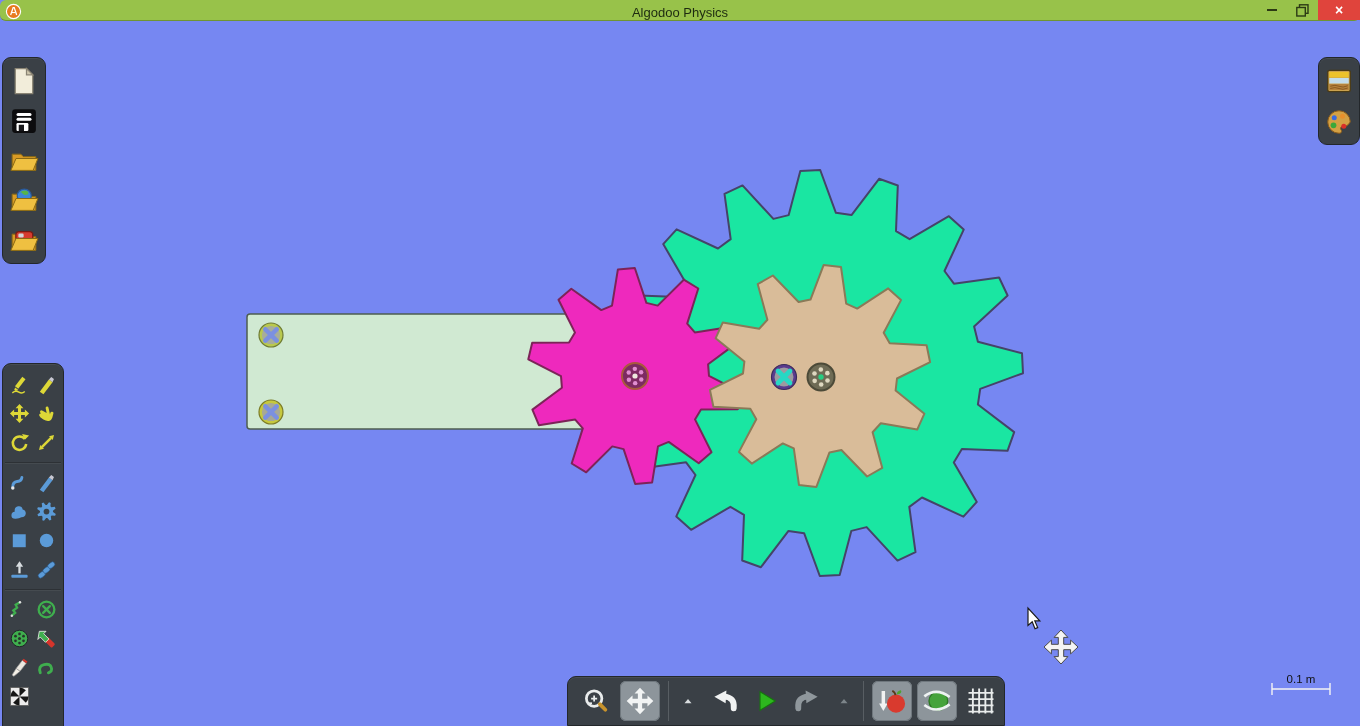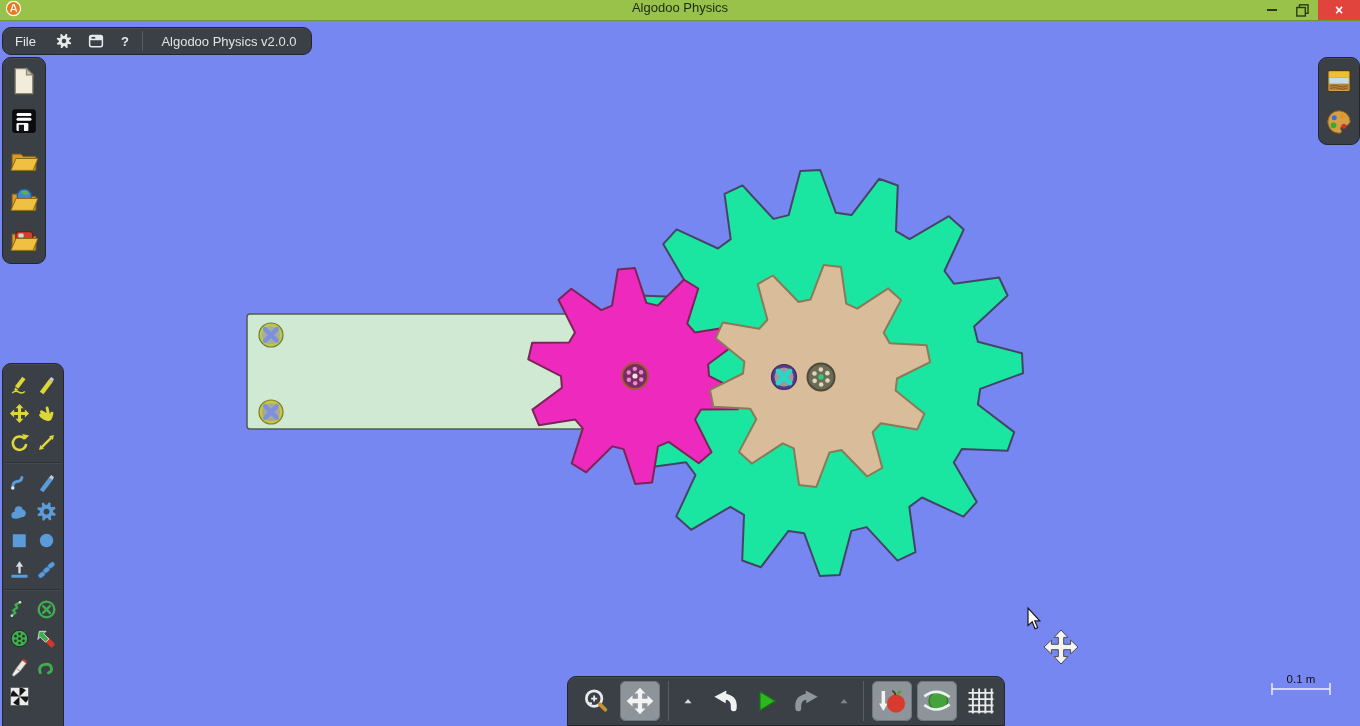--- a/index.html
+++ b/index.html
@@ -2,21 +2,21 @@
 <html><head>
 <meta charset="utf-8">
 <style>
   html,body{margin:0;padding:0;}
   body{width:1360px;height:726px;overflow:hidden;font-family:"Liberation Sans",sans-serif;
        -webkit-font-smoothing:antialiased;}
   #app{position:relative;width:1360px;height:726px;background:#7687f2;}
   #scene{position:absolute;left:0;top:0;z-index:0;}
   
   #titlebar{position:absolute;left:0;top:0;width:1360px;height:20px;background:#98c24a;
-            border-bottom:1px solid #6f9433;display:flex;align-items:flex-start;z-index:10;}
+            border-bottom:1px solid #6f9433;display:flex;align-items:flex-end;z-index:10;border-radius:6px;}
   #logo{width:17px;height:17px;margin-left:5px;display:inline-flex;}
   #title{position:absolute;left:0;right:0;text-align:center;font-size:13px;color:#1d2a10;}
   .win-controls{position:absolute;right:0;top:0;height:20px;display:flex;align-items:stretch;z-index:2;}
   .wbtn{width:31px;display:flex;align-items:center;justify-content:center;cursor:default;}
   #btn-min i{display:block;width:10px;height:2px;background:#2c3a14;}
   #btn-restore svg{width:13px;height:13px;}
   #btn-close{width:42px;background:#e0443c;color:#fff;font-size:14px;font-weight:bold;line-height:1;}
   
   .panel{position:absolute;background:#3a4046;border:1px solid #23272b;border-radius:9px;
          box-shadow:inset 0 1px 0 rgba(255,255,255,.07);z-index:5;}
@@ -106,39 +106,20 @@
       <span id="btn-restore" class="wbtn">
         <svg viewBox="0 0 13 13">
             <rect x="3.5" y="0.8" width="8.5" height="8.5" fill="none" stroke="#2c3a14" stroke-width="1.4"></rect>
             <rect x="0.8" y="3.5" width="8.5" height="8.5" fill="#98c24a" stroke="#2c3a14" stroke-width="1.4"></rect>
           </svg>
       </span>
       <span id="btn-close" class="wbtn">×</span>
     </span>
   </div>
 
-  <div id="menubar" class="panel">
-    <span id="menu-file">File</span>
-    <span id="menu-gear" class="icon mbicon">
-        <svg viewBox="0 0 24 24">
-          <polygon points="18.8,12.4 21.7,14.6 21.0,16.4 17.4,16.1 16.5,17.1 17.0,20.6 15.2,21.5 12.9,18.7 11.6,18.8 9.4,21.7 7.6,21.0 7.9,17.4 6.9,16.5 3.4,17.0 2.5,15.2 5.3,12.9 5.2,11.6 2.3,9.4 3.0,7.6 6.6,7.9 7.5,6.9 7.0,3.4 8.8,2.5 11.1,5.3 12.4,5.2 14.6,2.3 16.4,3.0 16.1,6.6 17.1,7.5 20.6,7.0 21.5,8.8 18.7,11.1" fill="#e6e9e9"></polygon>
-          <circle cx="12" cy="12" r="3" fill="#3a4046"></circle>
-        </svg>
-      </span>
-    <span id="menu-window" class="icon mbicon">
-        <svg viewBox="0 0 24 24">
-          <rect x="3.5" y="4.5" width="17" height="15" rx="2.5" fill="none" stroke="#e6e9e9" stroke-width="2"></rect>
-          <rect x="3.5" y="4.5" width="17" height="6.5" rx="2" fill="#e6e9e9"></rect>
-          <rect x="6" y="6.6" width="5" height="2.2" fill="#3a4046"></rect>
-        </svg>
-      </span>
-    <span id="menu-help">?</span>
-    <span id="menu-sep"></span>
-    <span id="version">Algodoo Physics v2.0.0</span>
-  </div>
 
   <div id="file-panel" class="panel">
       <div class="tilebtn">
         <span class="icon">
           <svg viewBox="0 0 24 24">
             <path d="M5 2h9l5 5v15H5z" fill="#f2edda" stroke="#8a8474"></path>
             <path d="M14 2v5h5z" fill="#cfc7ae" stroke="#8a8474"></path>
           </svg>
         </span>
       </div>

